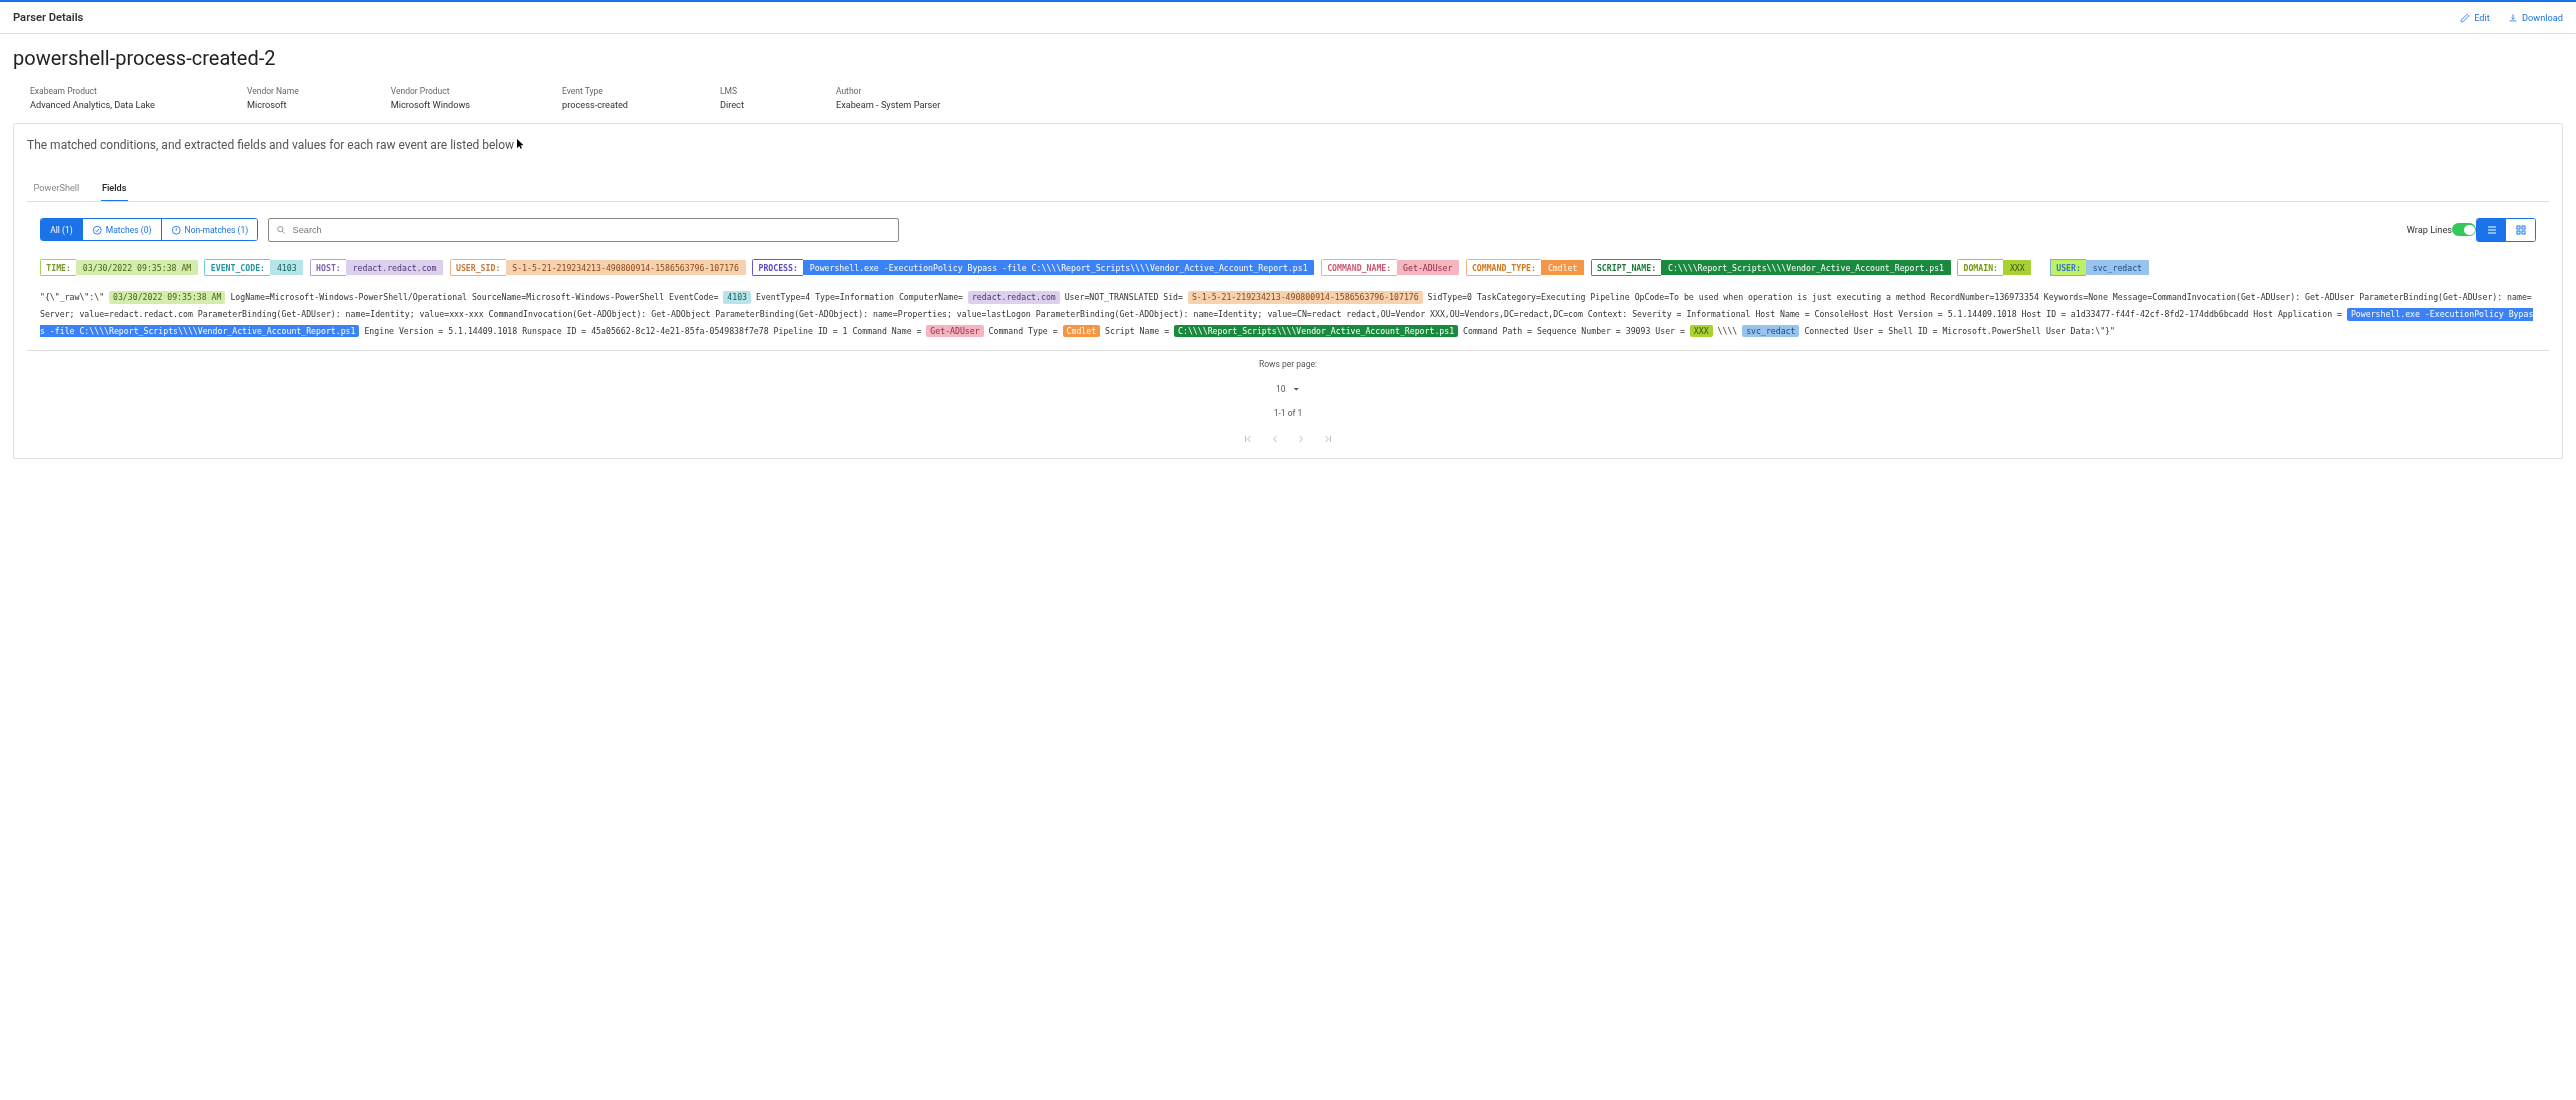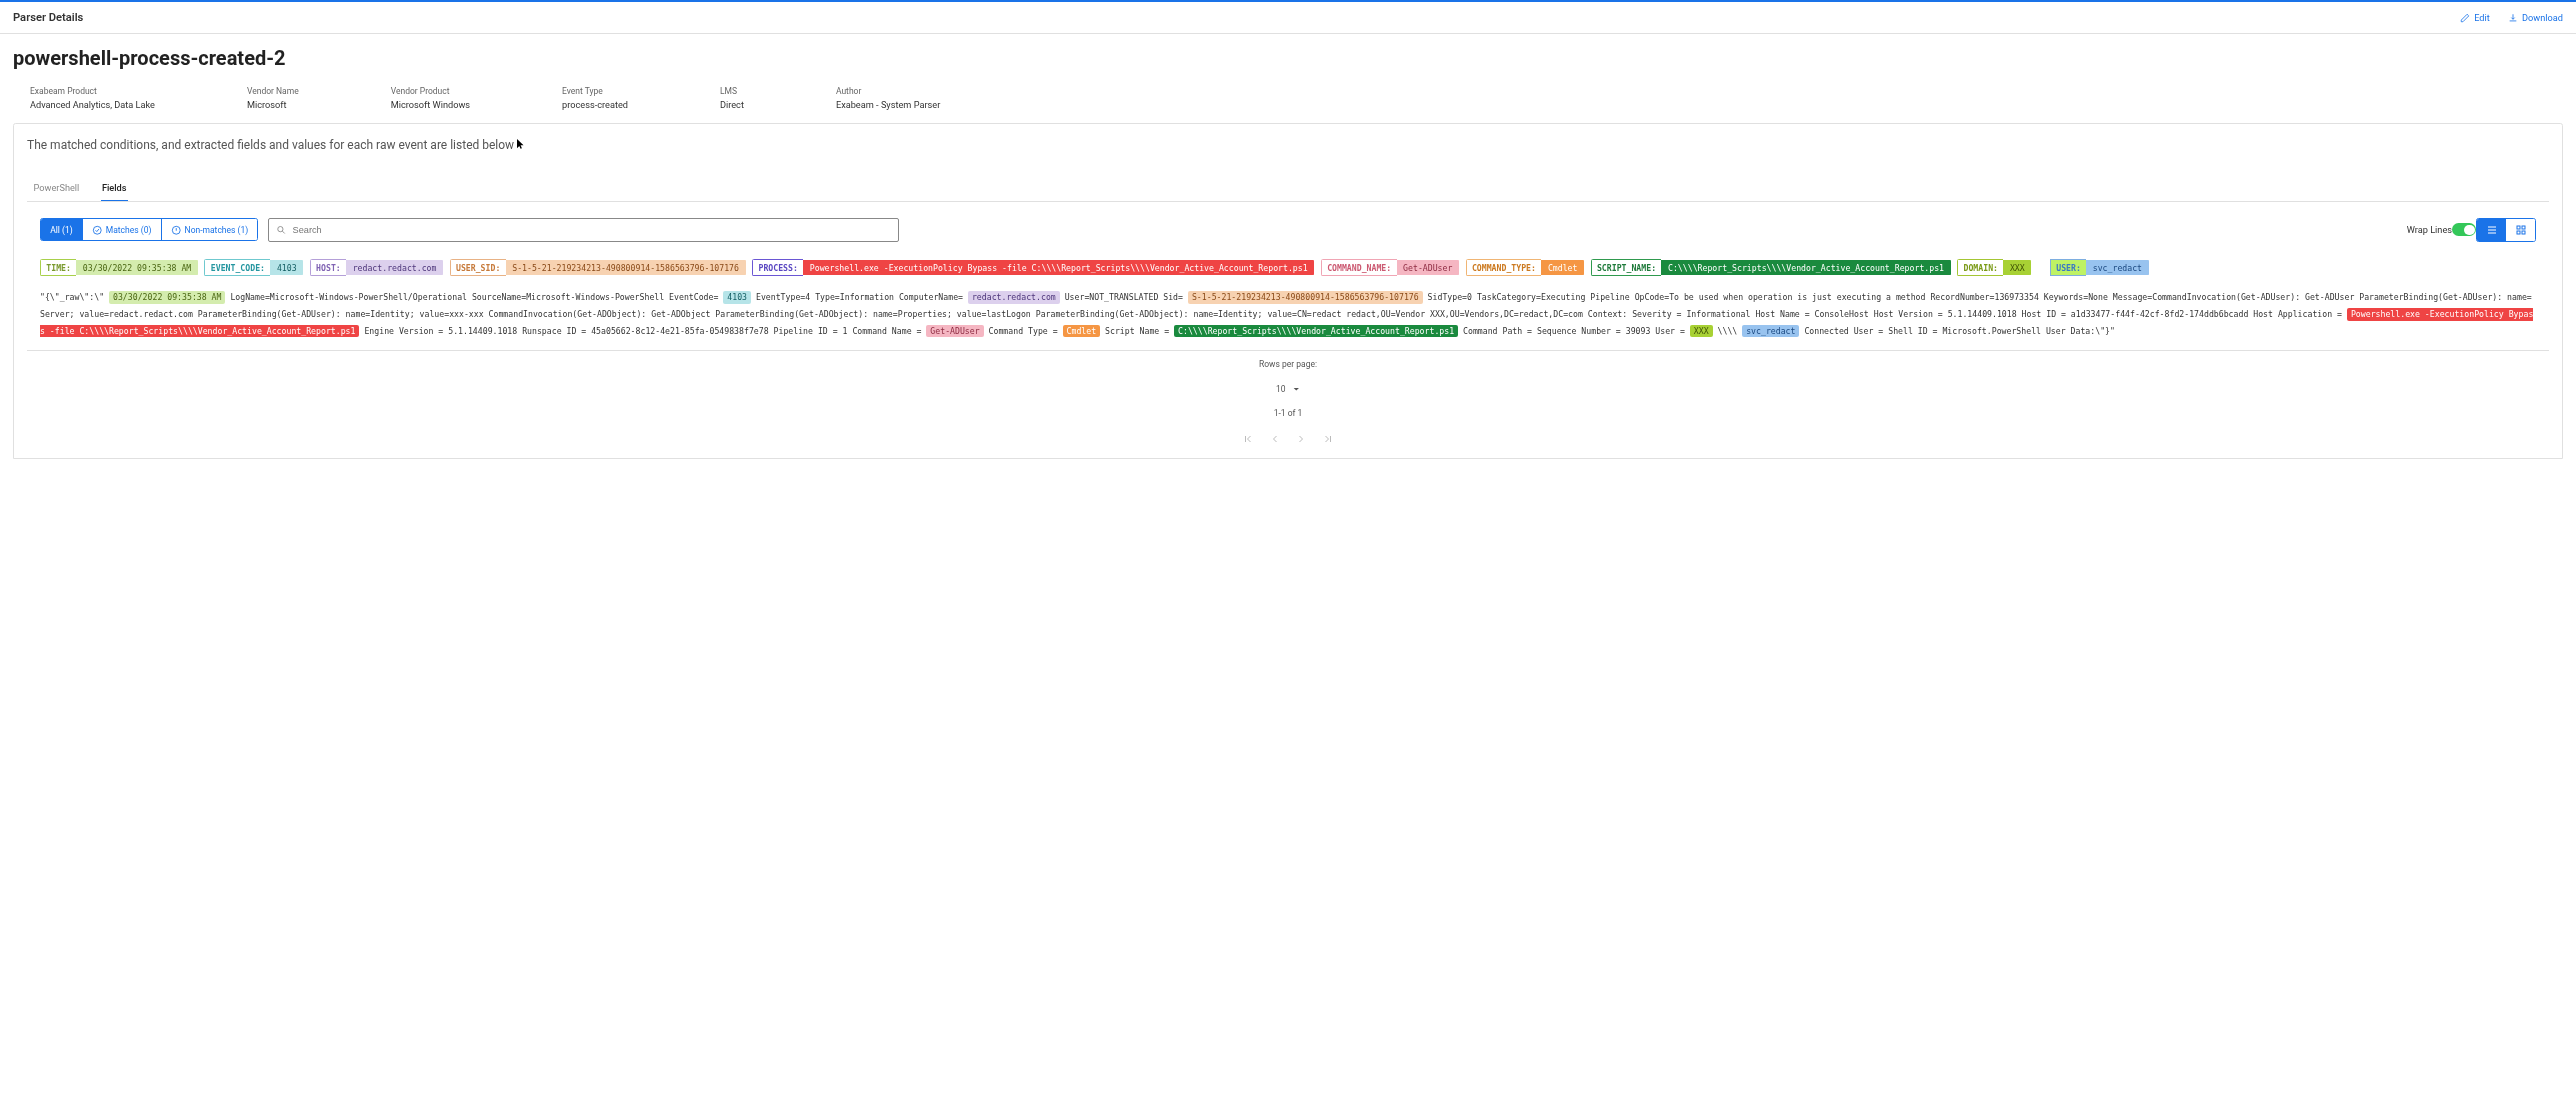--- a/index.html
+++ b/index.html
@@ -4,21 +4,21 @@
 <style>
 * { box-sizing: border-box; margin: 0; padding: 0; }
 body { font-family: -apple-system, BlinkMacSystemFont, "Segoe UI", Roboto, sans-serif; font-size: 9.2px; color: #222; background: #fff; }
 .top-accent { height: 2px; background: #1a73e8; }
 .header-bar { display: flex; justify-content: space-between; align-items: center; padding: 9.2px 13px; border-bottom: 0.7px solid #e0e0e0; }
 .header-title { font-size: 11.2px; font-weight: 600; color: #333; }
 .header-actions { display: flex; gap: 18.4px; }
 .action-btn { display: inline-flex; align-items: center; gap: 4px; color: #1a73e8; font-size: 9.2px; cursor: pointer; }
 .action-btn svg { width: 10px; height: 10px; }
 .title-section { padding: 12px 13px 16px; }
-.parser-name { font-size: 20px; font-weight: 700; color: #222; }
+.parser-name { font-size: 20px; font-weight: 400; color: #222; }
 .meta-row { display: flex; gap: 92px; padding: 0 30px 13px; flex-wrap: wrap; }
 .meta-item { display: flex; flex-direction: column; gap: 2.6px; }
 .meta-label { font-size: 8.5px; color: #666; }
 .meta-value { font-size: 9.2px; color: #333; }
 .preview-panel { margin: 0 13px; border: 0.7px solid #e0e0e0; border-radius: 2.6px 2.6px 0 0; padding: 14.5px 13px 13px; }
 .preview-title { font-size: 12.5px; font-weight: 500; margin-bottom: 4px; }
 .preview-sub { font-size: 12px; color: #555; margin-bottom: 23px; }
 .tabs { display: flex; border-bottom: 0.7px solid #e0e0e0; gap: 20px; margin-bottom: 16px; padding-left: 5.3px; }
 .tab { padding: 6.6px 1.3px; font-size: 9.2px; color: #888; cursor: pointer; border-bottom: 1.3px solid transparent; }
 .tab.active { color: #222; font-weight: 500; border-bottom: 1.3px solid #1a73e8; }
@@ -54,21 +54,21 @@
 
 .c-time .k { background: #fff; color: #7a9a2e; border: 0.7px solid #a8d04a; border-right: none; }
 .c-time .v, .hl-time { background: #d4ecae; color: #4a6612; }
 .c-ec .k { background: #fff; color: #2596a0; border: 0.7px solid #6fc9cf; border-right: none; }
 .c-ec .v, .hl-ec { background: #b6e4e8; color: #145e63; }
 .c-host .k { background: #fff; color: #8063b3; border: 0.7px solid #b49fd8; border-right: none; }
 .c-host .v, .hl-host { background: #dcd0ed; color: #4d357a; }
 .c-sid .k { background: #fff; color: #c77a3a; border: 0.7px solid #e8b285; border-right: none; }
 .c-sid .v, .hl-sid { background: #f7d2b1; color: #8a4a18; }
 .c-proc .k { background: #fff; color: #5a47c2; border: 0.7px solid #6a56d4; border-right: none; }
-.c-proc .v, .hl-proc { background: #ef4444; color: #fff; text-align: center; }
+.c-proc .v, .hl-proc { background: #3b82f6; color: #fff; text-align: center; }
 .c-cmd .k { background: #fff; color: #cc5a72; border: 0.7px solid #f0a5b4; border-right: none; }
 .c-cmd .v, .hl-cmd { background: #f5b6c2; color: #8e2c42; }
 .c-ctype .k { background: #fff; color: #cc7a20; border: 0.7px solid #f0b574; border-right: none; }
 .c-ctype .v, .hl-ctype { background: #f59644; color: #fff; }
 .c-script .k { background: #fff; color: #1e7a3a; border: 0.7px solid #2f9a4e; border-right: none; }
 .c-script .v, .hl-script { background: #1a8a3e; color: #fff; }
 .c-dom .k { background: #fff; color: #7a9a16; border: 0.7px solid #a4c634; border-right: none; }
 .c-dom .v, .hl-dom { background: #a8d134; color: #3e5006; }
 .c-user .k { background: #bef264; color: #3a78c4; border: 0.7px solid #7eaee0; border-right: none; margin-left: 12px; }
 .c-user .v, .hl-user { background: #98c3ef; color: #1c4a82; }

